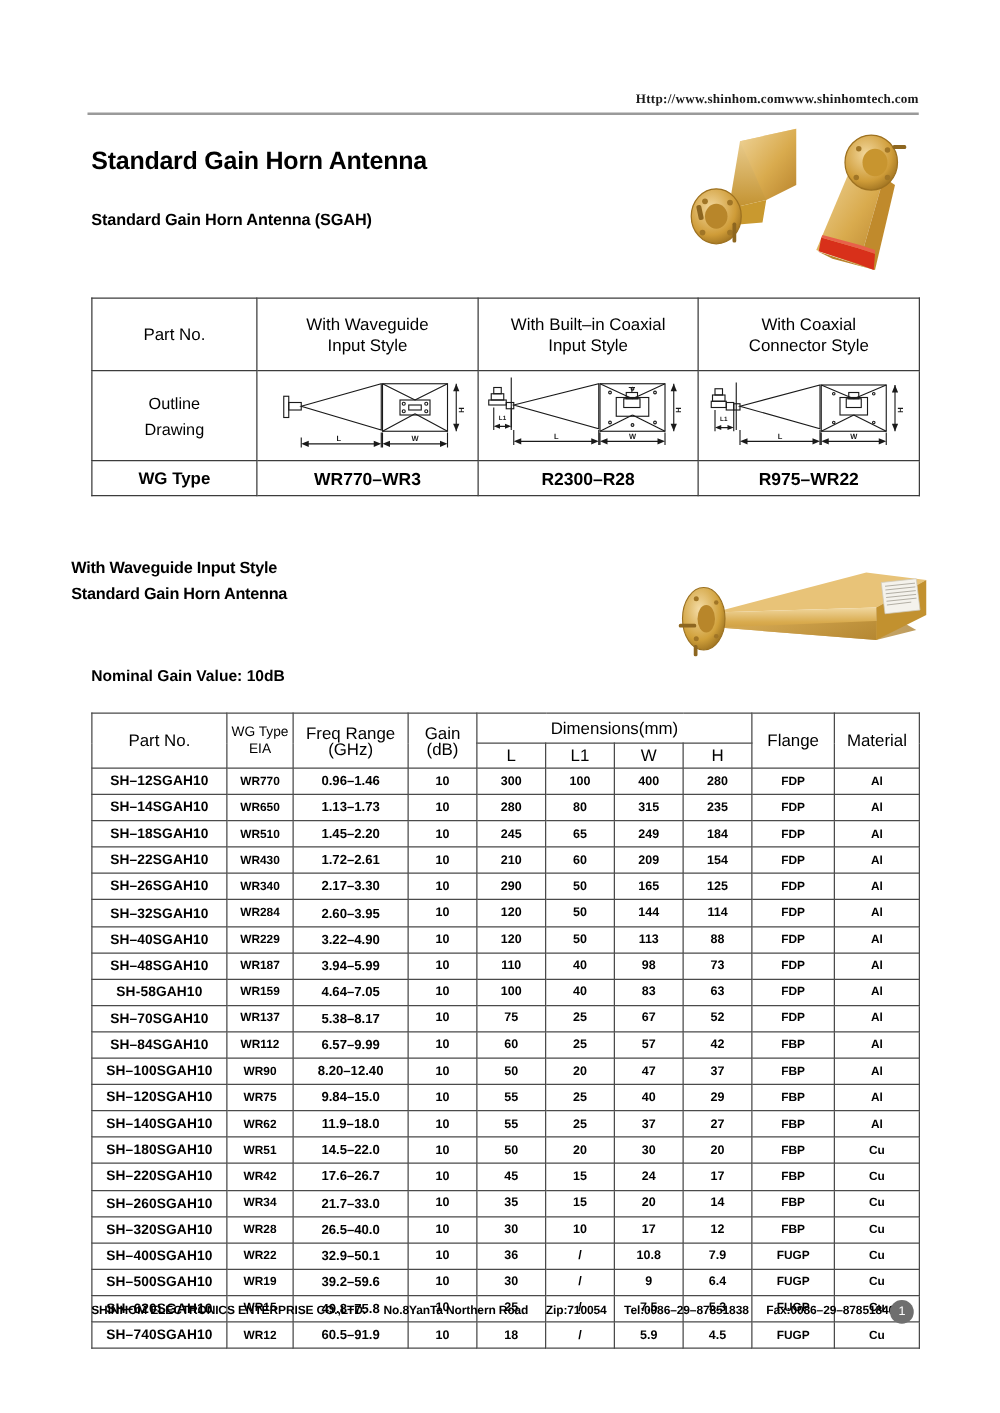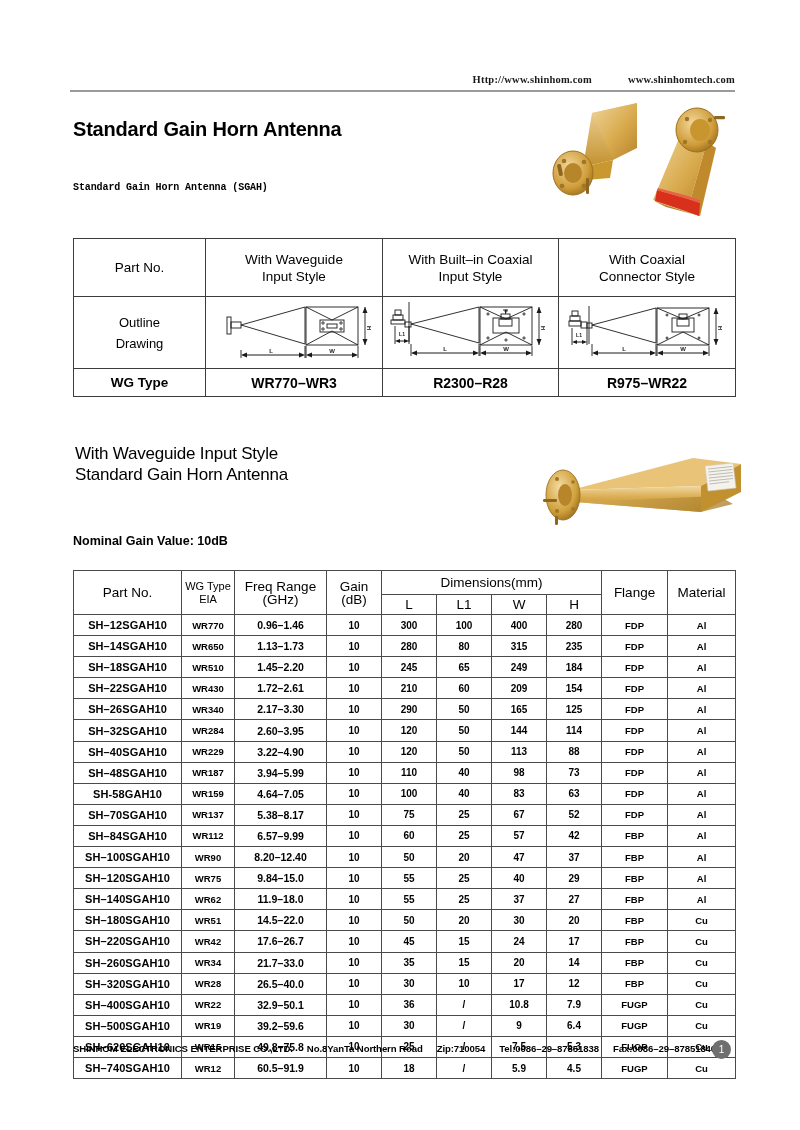--- a/index.html
+++ b/index.html
@@ -17,34 +17,34 @@
 
   
   .header-urls {
     position:absolute; left:70px; top:74px; width:665px;
     text-align:right;
     font-family:"Liberation Serif", serif;
     font-size:10.5px; font-weight:bold; color:#1a1a1a;
     letter-spacing:.2px;
   }
   .header-urls span { display:inline-block; }
-  .header-urls .u1 { margin-right:36px; }
+  .header-urls .u1 { }
   .header-rule {
     position:absolute; left:70px; top:90px; width:665px; height:2px;
     background:#9a9a9a;
   }
 
   
   .title-main {
     position:absolute; left:73px; top:118px;
     font-size:20px; font-weight:bold; letter-spacing:-0.2px;
   }
   .title-sub {
-    position:absolute; left:73px; top:182px;
-    font-size:10px; font-weight:bold; letter-spacing:-0.1px;font-family:Liberation Mono, monospace;
+    position:absolute; left:73px; top:168px;
+    font-size:13px; font-weight:bold; letter-spacing:-0.1px;
   }
 
   
   .photo-top { position:absolute; left:540px; top:100px; width:205px; height:128px; }
   .photo-mid { position:absolute; left:533px; top:452px; width:215px; height:76px; }
 
   
   .cmp-table {
     position:absolute; left:73px; top:238px; width:662px;
     border-collapse:collapse;
@@ -61,22 +61,22 @@
   .cmp-table .r2 td { height:72px; }
   .cmp-table .r3 td { height:28px; font-size:14px; font-weight:bold; }
   .cmp-table .r3 td.lab { font-size:13.5px; }
   .cmp-table .r4 td { height:26px; font-size:13px; }
   .cmp-table .r4 td.lab { font-size:10.5px; letter-spacing:.5px; }
   .cmp-lab { font-size:13.5px; line-height:21px; }
   .draw-cell { padding:2px 6px; }
 
   
   .title-sec2 {
-    position:absolute; left:75px; top:443px;
-    font-size:17px; font-weight:normal; line-height:21px; letter-spacing:-0.2px;
+    position:absolute; left:57px; top:443px;
+    font-size:13px; font-weight:bold; line-height:21px; letter-spacing:-0.2px;
   }
   .nominal {
     position:absolute; left:73px; top:501px;
     font-size:12.5px; font-weight:bold;margin-top:33px;
   }
   .blackbar {
     position:absolute; left:73px; top:536px; width:662px; height:25px;
     background:#231f1c;
   }
   .blackbar span {

